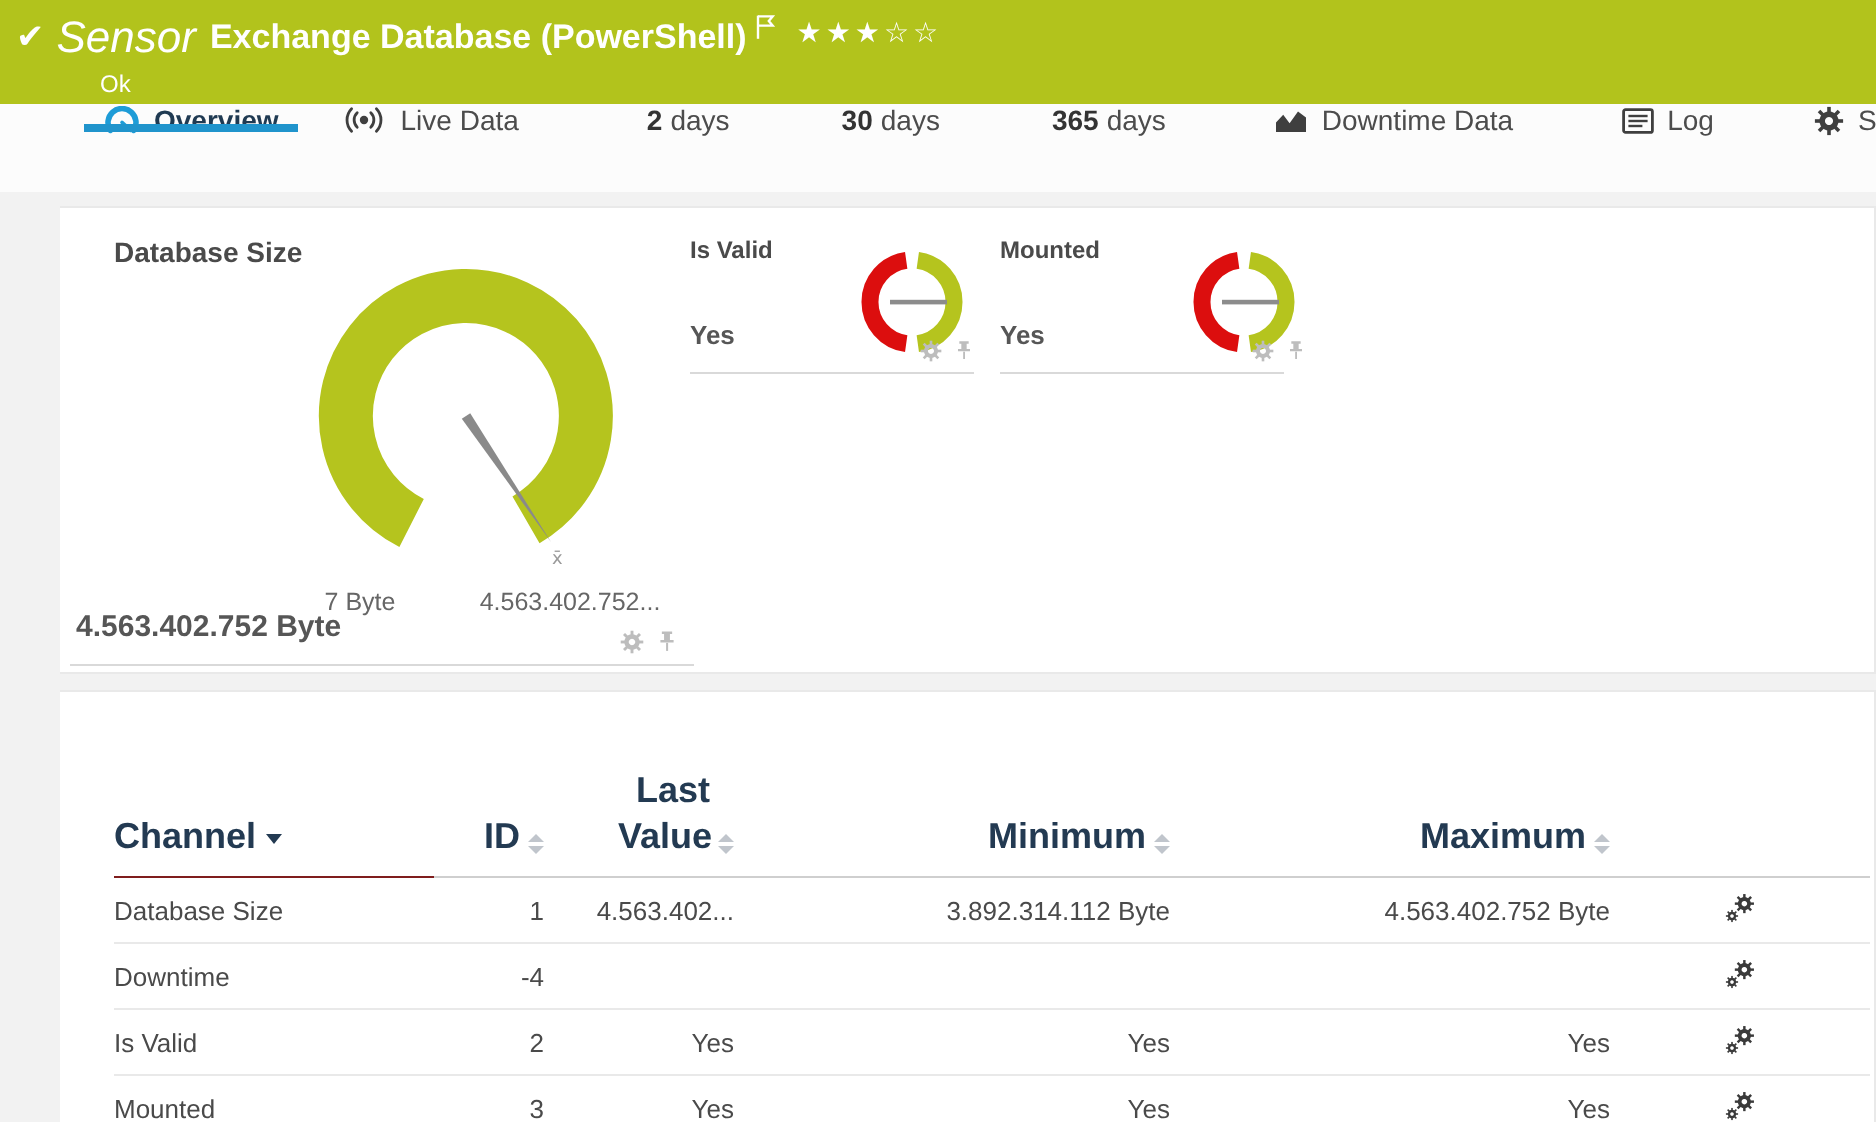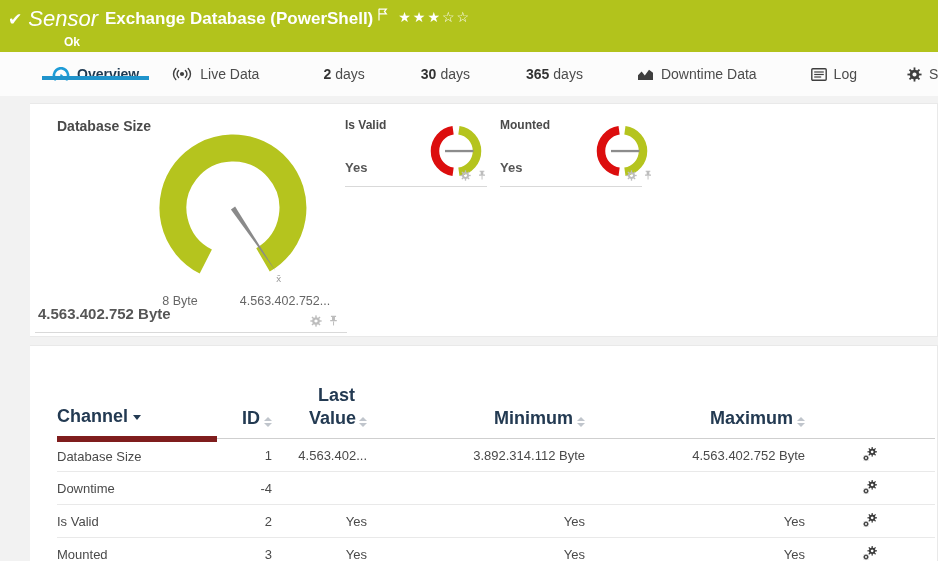--- a/index.html
+++ b/index.html
@@ -11,25 +11,25 @@
   .glyph { font-family:"DejaVu Sans",sans-serif; }
 
   
   .topbar { position:absolute; top:0; left:0; width:938px; height:52px; background:#b2c31c; color:#fff; }
   .topbar .row1 { display:flex; align-items:center; padding:6px 0 0 8px; }
   .topbar .chk { font-size:17px; font-weight:bold; margin-right:6px; }
   .topbar .kind { font-style:italic; font-size:22px; margin-right:7px; }
   .topbar .title { font-weight:bold; font-size:17px; }
   .topbar .flag { margin:-6px 10px 0 4px; color:#fff; }
   .topbar .stars { font-size:14px; letter-spacing:2px; margin-top:-4px; cursor:pointer; }
-  .topbar .status { font-size:12px; font-weight:bold; padding-left:64px; margin-top:3px; }
+  .topbar .status { font-size:12px; font-weight:normal; padding-left:50px; margin-top:3px; }
 
   
   .tabbar { position:absolute; top:52px; left:0; width:938px; height:44px; background:#fcfcfc;
-            display:flex; align-items:center; padding-left:40px; }
+            display:flex; align-items:flex-start; padding-left:40px; }
   .tab { position:relative; display:flex; align-items:center; gap:7px; padding:0 12px;
          font-size:14px; color:#4c4c4c; cursor:pointer; white-space:nowrap; }
   .tab .ticon { display:inline-flex; color:#3f3f3f; }
   .tab.active { color:#1f3a52; font-weight:bold; }
   .tab.active .ticon { color:#1e9cd7; }
   .tab.active::after { content:""; position:absolute; left:2px; right:2px; bottom:2px; height:4px; background:#2094cc; }
   .tab .num { font-weight:bold; color:#333; margin-right:4px; }
 
   
   .panel { position:absolute; left:30px; width:908px; background:#fff; border:1px solid #e9e9e9; border-left:none; }
@@ -52,21 +52,21 @@
   table.channels col.c-id  { width:55px; }
   table.channels col.c-lv  { width:95px; }
   table.channels col.c-min { width:218px; }
   table.channels col.c-max { width:220px; }
   table.channels col.c-set { width:130px; }
   th { font-size:18px; font-weight:bold; color:#233a52; vertical-align:bottom; padding-bottom:9px; cursor:pointer; }
   th.al, td.al { text-align:left; }
   th.ar, td.ar { text-align:right; }
   td { height:33px; color:#4a4a4a; border-top:1px solid #e9e9e9; }
   tr.hdr th { border-bottom:1px solid #cfcfcf; }
-  tr.hdr th:first-child { border-bottom:6px solid #7f1d1d; }
+  tr.hdr th:first-child { border-bottom:1px solid #7f1d1d; }
   td.set { text-align:center; color:#3a3a3a; }
   td.set svg { cursor:pointer; }
   .thwrap { display:inline-flex; align-items:flex-end; gap:4px; }
   .thwrap .wraptxt { display:inline-block; max-width:46px; text-align:right; line-height:1.25; }
   .sort-neutral { display:inline-flex; flex-direction:column; gap:2px; margin-bottom:2px; }
   .sort-neutral i { width:0; height:0; border-left:4px solid transparent; border-right:4px solid transparent; }
   .sort-neutral i.up { border-bottom:4px solid #c0c5cc; }
   .sort-neutral i.dn { border-top:4px solid #c0c5cc; }
   .sort-desc { width:0; height:0; display:inline-block; margin:0 0 2px 5px;
                border-left:4.5px solid transparent; border-right:4.5px solid transparent; border-top:5px solid #233a52; }
@@ -203,21 +203,21 @@
   </nav>
 
   <section class="panel panel-gauges">
 
     <div class="abs blk-title" style="left:27px; top:14px;">Database Size</div>
     <svg class="abs" style="left:118px; top:22px;" width="170" height="168" viewBox="0 0 170 168">
       <path d="M57.8,135.5 A60,60 0 1 1 115,133.9" fill="none" stroke="#b5c41e" stroke-width="27"></path>
       <polygon points="82.9,83.4 87.1,80.6 127.5,145" fill="#8a8a8a"></polygon>
       <text class="avg-mark glyph" x="128" y="156">x̄</text>
     </svg>
-    <div class="abs g-minmax" style="left:112px; top:190px; width:76px; text-align:center;">8 Byte</div>
+    <div class="abs g-minmax" style="left:112px; top:190px; width:76px; text-align:center;">7 Byte</div>
     <div class="abs g-minmax" style="left:200px; top:190px; width:110px; text-align:center;">4.563.402.752...</div>
     <div class="abs g-value" style="left:8px; top:201px;">4.563.402.752 Byte</div>
     <div class="abs iconpair" style="left:280px; top:211px;">
       <svg width="12" height="12">
           <use href="#sym-gear"></use>
         </svg>
       <svg width="11" height="11">
           <use href="#sym-pin"></use>
         </svg>
     </div>

